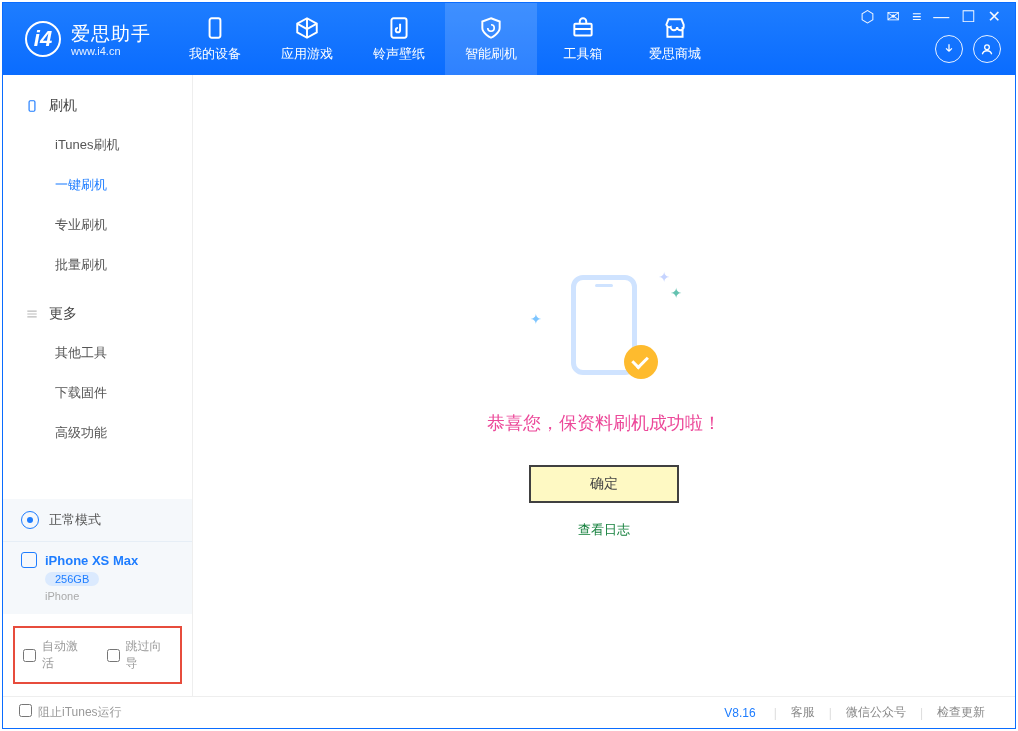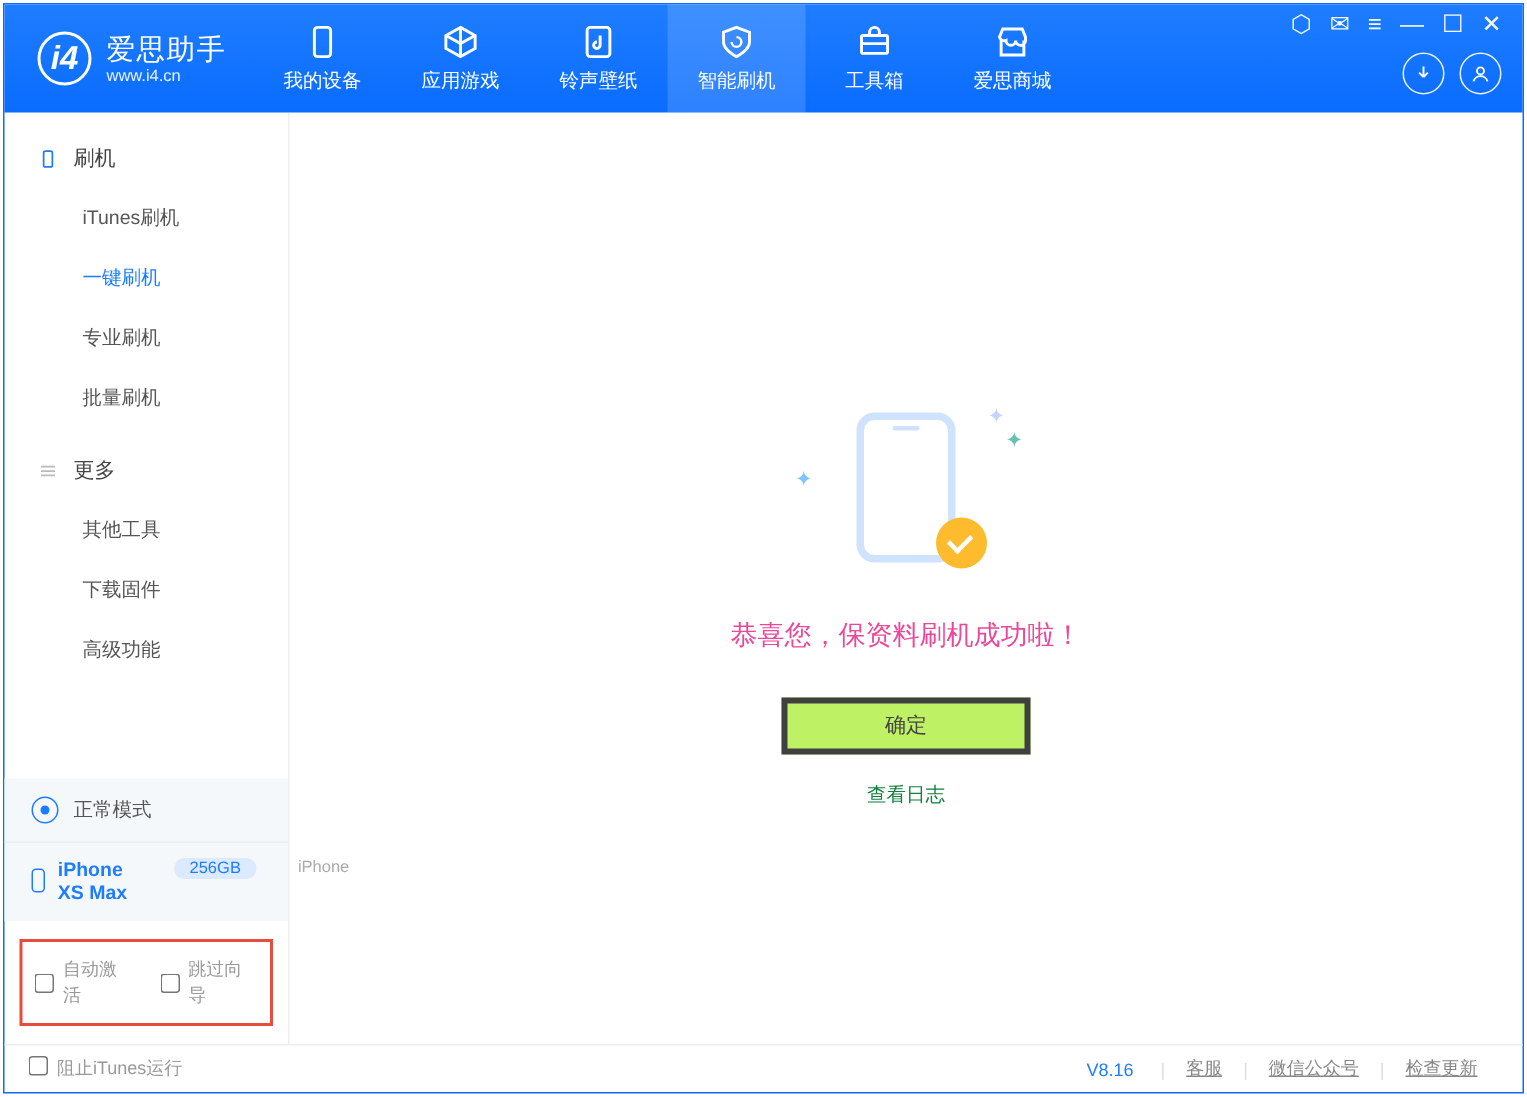--- a/index.html
+++ b/index.html
@@ -30,21 +30,21 @@
 .side-scroll { flex: 1; padding-top: 12px; overflow-y: auto; }
 .side-group-h { display: flex; align-items: center; gap: 10px; padding: 10px 22px; font-size: 14px; color: #444; font-weight: 500; }
 .side-group-h svg { width: 14px; height: 14px; }
 .side-item { padding: 11px 22px 11px 52px; font-size: 13px; color: #555; cursor: pointer; }
 .side-item.active { color: #1e7dff; }
 .side-bottom { background: #f5f8fb; }
 .mode-row, .device-card { padding: 12px 18px; display: flex; align-items: center; gap: 10px; }
 .mode-row { border-bottom: 1px solid #e6eef6; color: #555; font-size: 13px; font-weight: 500; }
 .mode-ic { width: 18px; height: 18px; border: 1.5px solid #1e7dff; border-radius: 50%; position: relative; }
 .mode-ic::before { content: ""; position: absolute; width: 6px; height: 6px; background: #1e7dff; border-radius: 50%; left: 50%; top: 50%; transform: translate(-50%,-50%); }
-.device-card { flex-direction: row; align-items: flex-start; gap: 4px; padding: 10px 18px 12px; }
+.device-card { flex-direction: column; align-items: flex-start; gap: 4px; padding: 10px 18px 12px; }
 .device-head { display: flex; align-items: center; gap: 8px; }
 .device-head .ph { width: 16px; height: 16px; border: 1.5px solid #1e7dff; border-radius: 3px; }
 .device-head .nm { color: #1e7dff; font-size: 13px; font-weight: 600; }
 .cap-badge { background: #dbeafe; color: #1e7dff; font-size: 11px; padding: 1px 10px; border-radius: 10px; margin-left: 24px; }
 .dev-sub { color: #aaa; font-size: 11px; margin-left: 24px; }
 .opt-row { border: 2px solid #e74c3c; margin: 12px 10px; padding: 10px 8px; display: flex; gap: 18px; }
 .opt-row label { display: flex; align-items: center; gap: 6px; font-size: 12px; color: #999; cursor: pointer; }
 .opt-row input { width: 13px; height: 13px; }
 
 
@@ -52,29 +52,29 @@
 .illus { position: relative; width: 120px; height: 110px; margin-bottom: 26px; }
 .phone-sh { position: absolute; left: 50%; top: 0; transform: translateX(-50%); width: 66px; height: 100px; border: 5px solid #cfe3ff; border-radius: 12px; background: #fff; }
 .phone-sh::before { content: ""; position: absolute; left: 50%; top: 4px; width: 18px; height: 3px; background: #cfe3ff; border-radius: 2px; transform: translateX(-50%); }
 .chk-badge { position: absolute; right: 6px; bottom: 6px; width: 34px; height: 34px; background: #febb2e; border-radius: 50%; display: flex; align-items: center; justify-content: center; }
 .chk-badge::after { content: ""; width: 12px; height: 7px; border-left: 3px solid #fff; border-bottom: 3px solid #fff; transform: rotate(-45deg) translateY(-2px); }
 .spark { position: absolute; font-size: 14px; }
 .spark.s1 { left: -14px; top: 36px; color: #7dc5ff; }
 .spark.s2 { right: -18px; top: 10px; color: #64c2b0; }
 .spark.s3 { right: -6px; top: -6px; color: #c6d4ff; }
 .succ-text { font-size: 18px; color: #ec4899; margin-bottom: 30px; }
-.ok-btn { width: 166px; height: 38px; border: 4px solid #404040; background: #bef264; font-size: 14px; color: #444; cursor: pointer; margin-bottom: 18px; }
+.ok-btn { width: 150px; height: 38px; border: 2px solid #404040; background: #fef9c3; font-size: 14px; color: #444; cursor: pointer; margin-bottom: 18px; }
 .log-link { color: #15803d; font-size: 13px; cursor: pointer; }
 
 
 .footer { height: 32px; border-top: 1px solid #eee; display: flex; align-items: center; padding: 0 16px; font-size: 12px; color: #999; }
 .footer label { display: flex; align-items: flex-start; gap: 6px; cursor: pointer; }
 .footer .sp { flex: 1; }
 .footer .ver { color: #1e7dff; margin-right: 18px; }
-.footer .lk { color: #888; margin: 0 14px; cursor: pointer; text-decoration: underline; }
+.footer .lk { color: #888; margin: 0 14px; cursor: pointer; }
 .footer .dv { color: #ddd; }
 </style>
 </head>
 <body>
 
 <div class="window">
   <div class="header">
     <div class="logo-block">
       <div class="logo-circle">i4</div>
       <div class="logo-text">

